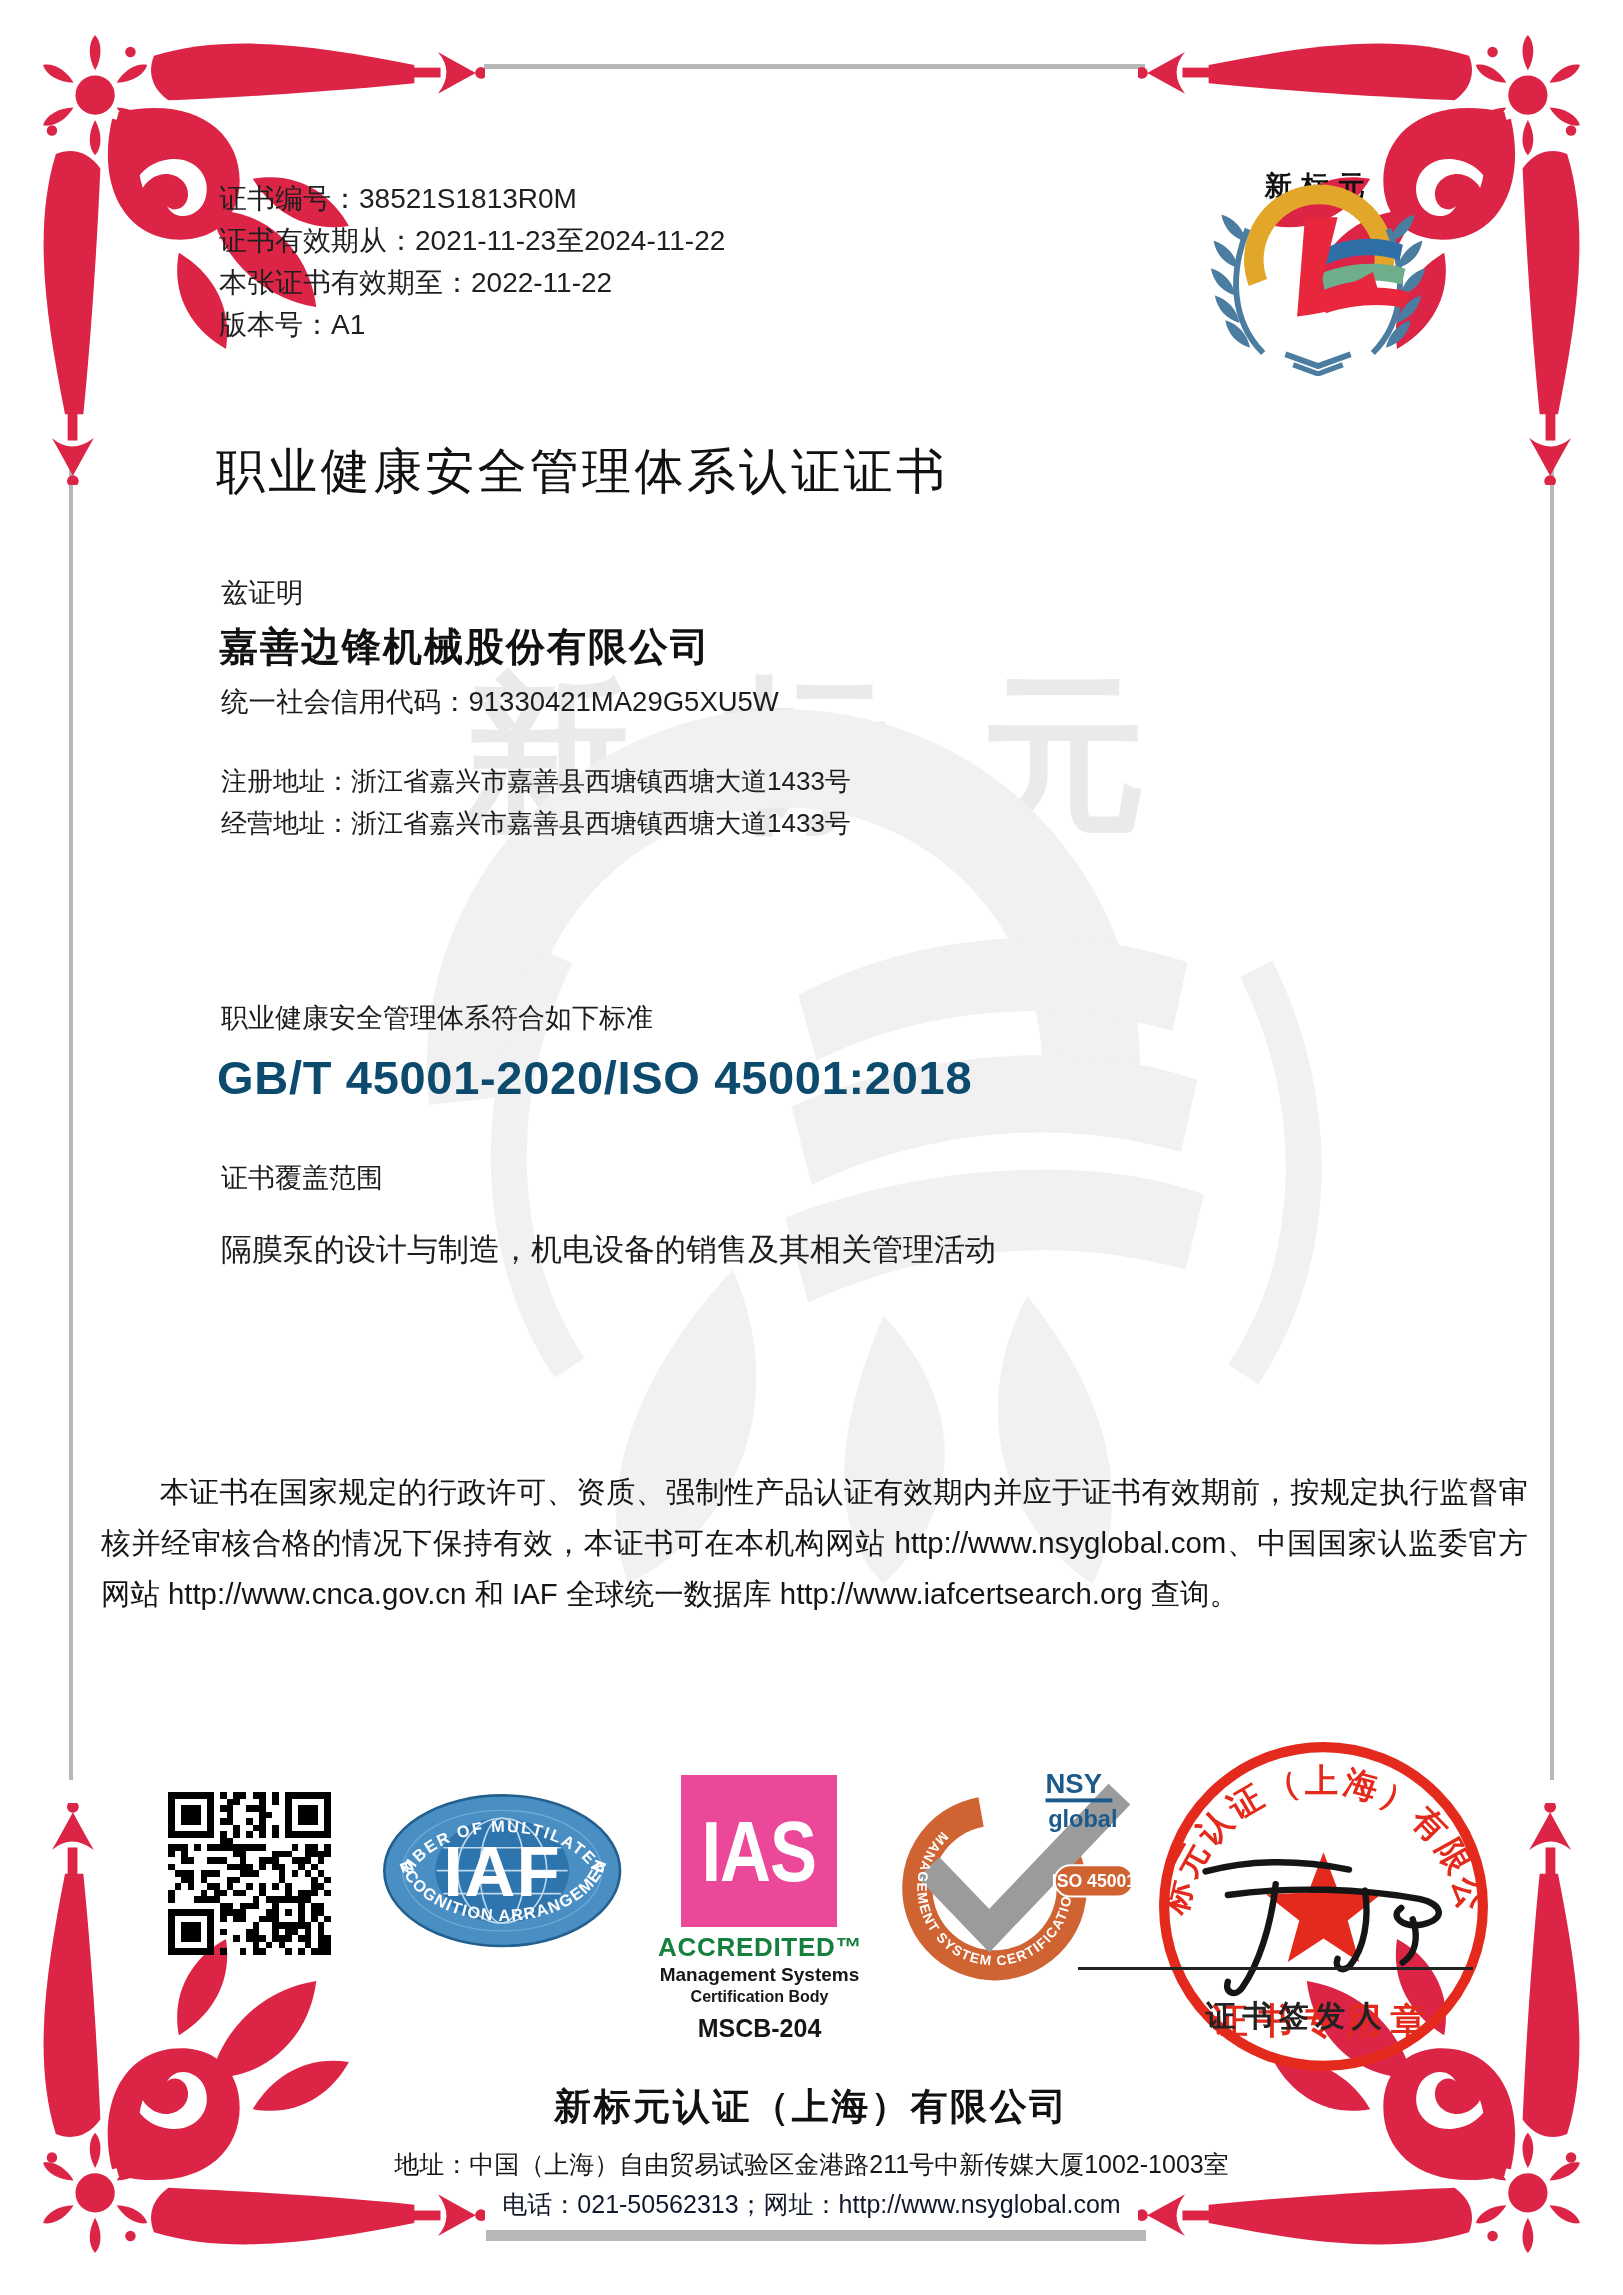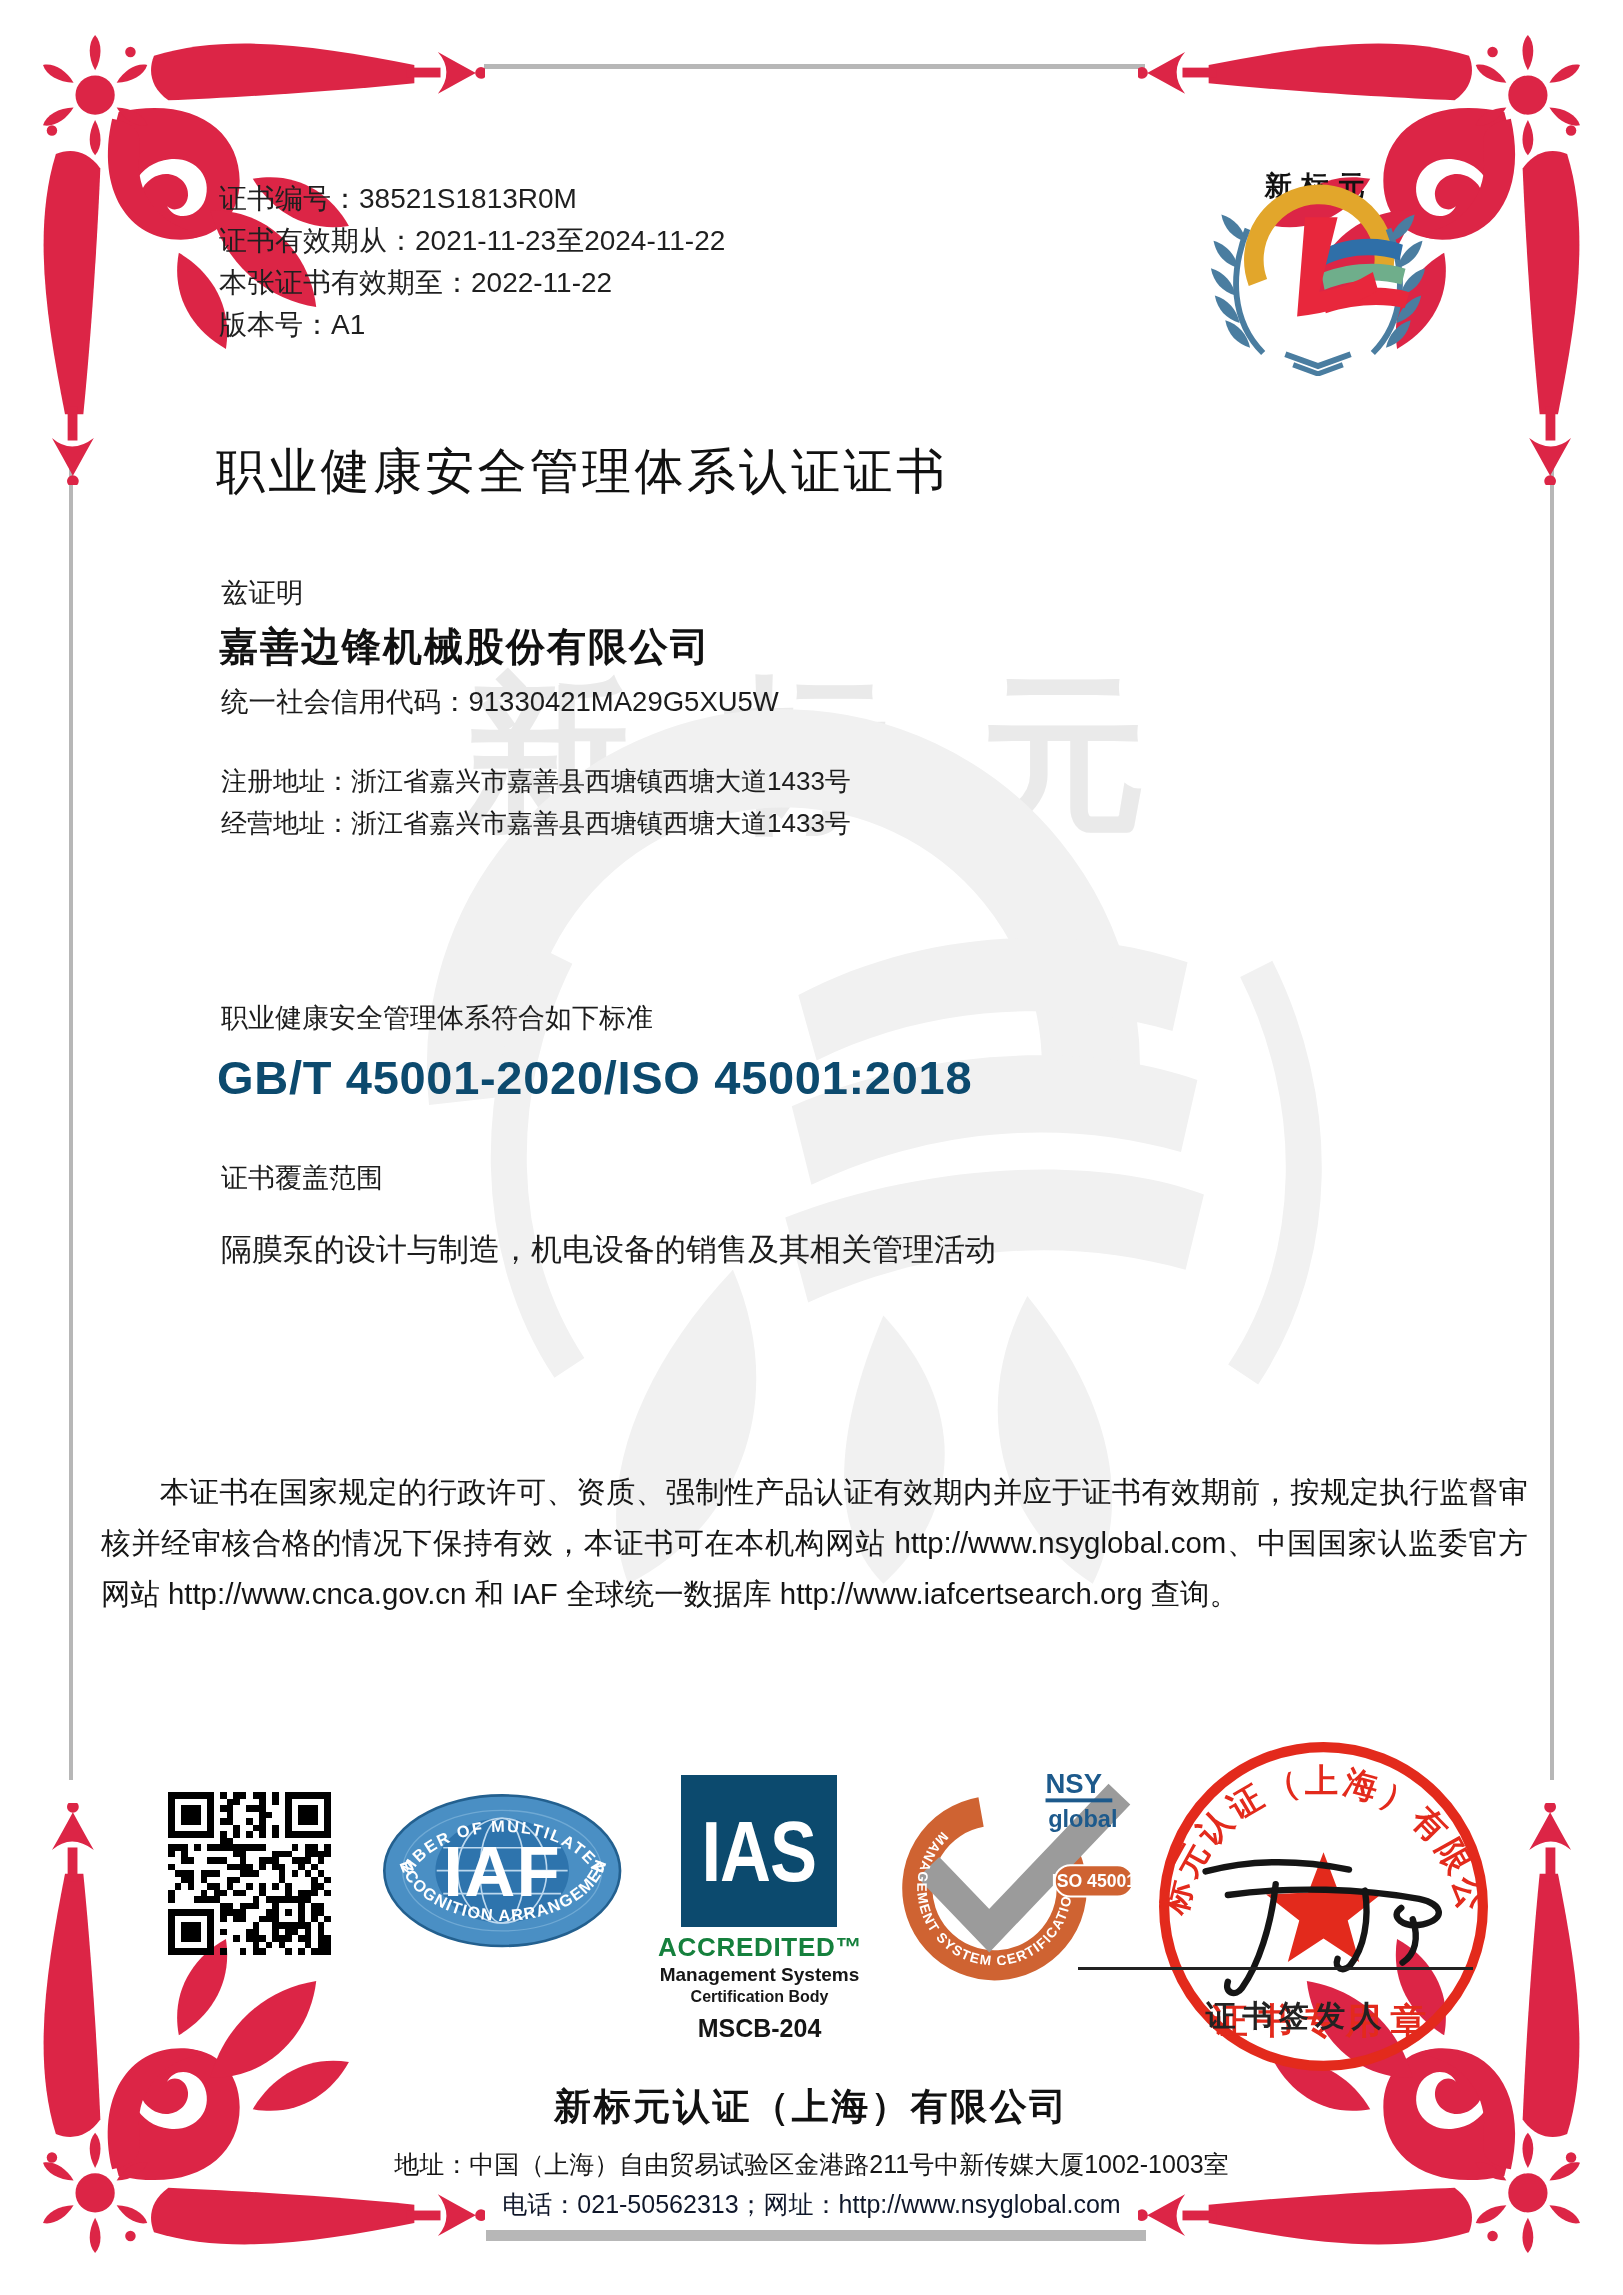--- a/index.html
+++ b/index.html
@@ -27,21 +27,21 @@
   .standard{position:absolute;left:217px;top:1050px;font-size:47px;font-weight:800;letter-spacing:0.7px;color:#0c4a6e;}
   .scope-label{position:absolute;left:221px;top:1160px;font-size:27px;}
   .scope-text{position:absolute;left:221px;top:1229px;font-size:31px;}
   .notice{position:absolute;left:101px;top:1437px;width:1427px;font-size:29.4px;line-height:51px;
           text-align:justify;text-indent:2em;color:#151515;}
   
   #qr{position:absolute;left:168px;top:1792px;width:164px;height:164px;display:grid;
       grid-template-columns:repeat(25,6.5px);grid-template-rows:repeat(25,6.5px);}
   #qr div{width:6.5px;height:6.5px;}
   #qr div.on{background:#000;}
-  .ias-box{position:absolute;left:681px;top:1775px;width:156px;height:152px;background:#0c4a6e;
+  .ias-box{position:absolute;left:681px;top:1775px;width:156px;height:152px;background:#ec4899;
            display:flex;align-items:center;justify-content:center;}
   .ias-box span{color:#fff;font-size:86px;font-weight:800;transform:scaleX(.82);letter-spacing:-1.3px;}
   .ias-acc{position:absolute;left:658px;top:1932px;width:203px;text-align:center;color:#15803d;
            font-size:26px;font-weight:800;letter-spacing:0.7px;}
   .ias-l1{position:absolute;left:658px;top:1964px;width:203px;text-align:center;font-size:19px;font-weight:700;color:#161616;}
   .ias-l2{position:absolute;left:658px;top:1988px;width:203px;text-align:center;font-size:16px;font-weight:700;color:#161616;}
   .ias-code{position:absolute;left:658px;top:2014px;width:203px;text-align:center;font-size:25px;font-weight:800;color:#161616;}
   
   .sig-line{position:absolute;left:1078px;top:1967px;width:395px;height:2.6px;background:#222;z-index:6;}
   .signer{position:absolute;left:1140px;top:1996px;width:314px;text-align:center;font-size:30px;

